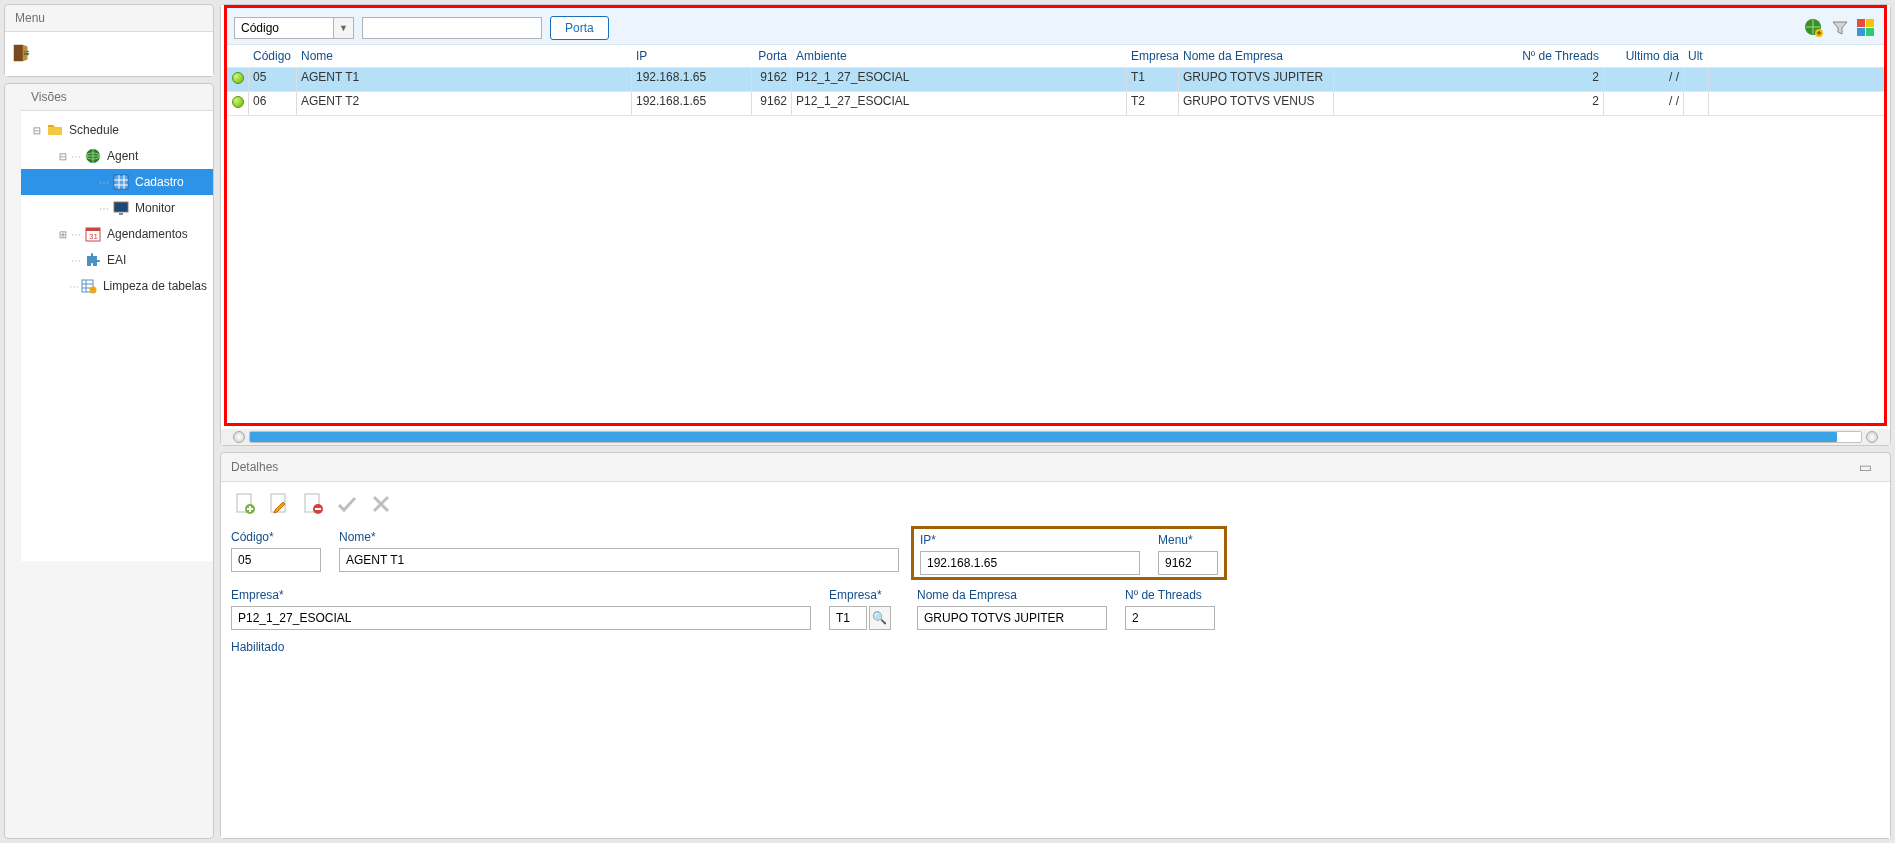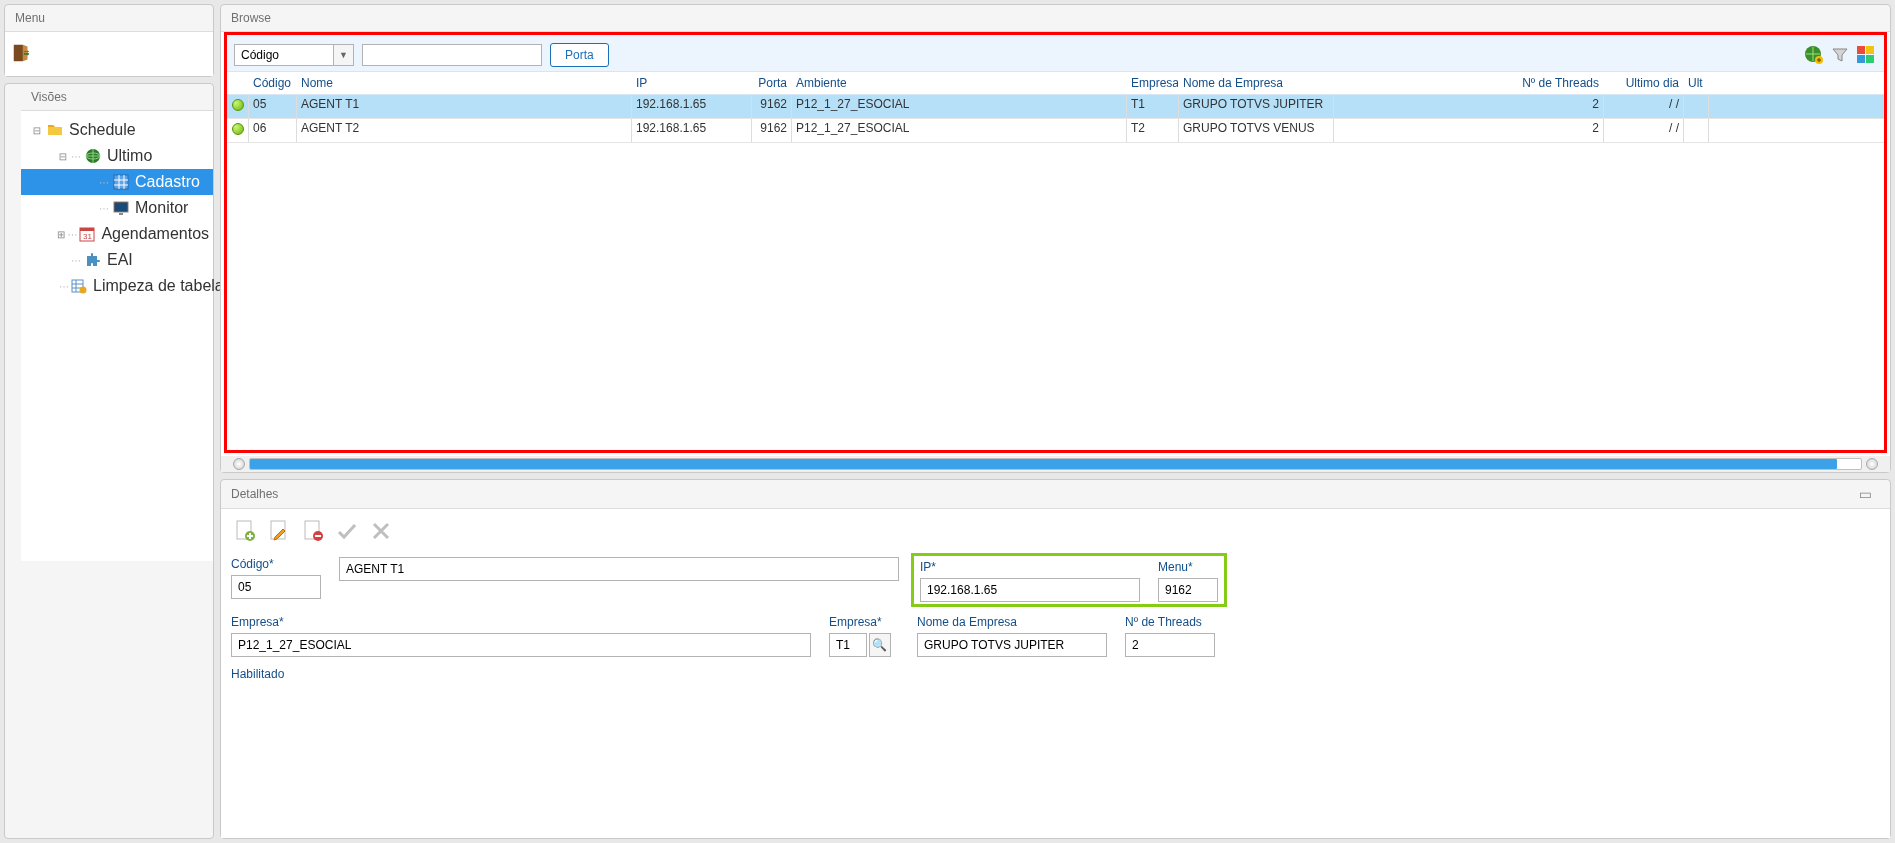--- a/index.html
+++ b/index.html
@@ -16,21 +16,21 @@
 
 .tree-body { background:#fff; padding: 6px 0; min-height: 450px;}
 .tree-item { display:flex; align-items:center; padding: 4px 6px; cursor:pointer; white-space:nowrap; }
 .tree-item.selected { background:#2d93e8; color:#fff; }
 .tree-indent-0 { padding-left: 10px; }
 .tree-indent-1 { padding-left: 36px; }
 .tree-indent-2 { padding-left: 64px; }
 .tree-toggle { width:12px; display:inline-flex; justify-content:center; margin-right:2px; color:#888; font-size:10px;}
 .tree-dots { color:#bbb; margin-right:3px; font-size:10px; letter-spacing:-1px;}
 .tree-icon { width:18px; height:18px; display:inline-flex; align-items:center; justify-content:flex-end; margin-right:6px; }
-.tree-label { font-size:16px; }
+.tree-label { font-size:12px; }
 
 .browse-panel { flex: 0 0 auto; display:flex; flex-direction:column;}
 .browse-body { background:#fff; height: 440px; display:flex; flex-direction:column; padding:0;}
 .search-row { display:flex; align-items:center; padding:10px 10px 4px 10px; background:#ecf4fd; border-top:1px solid #d7e6f5; border-bottom:1px solid #d7e6f5; gap:8px; position:relative;}
 .combo { position:relative; display:inline-flex; }
 .combo input { width:100px; height:22px; border:1px solid #b3b3b3; padding:0 6px; font-size:12px; background:#fff;}
 .combo .arrow { width:20px; height:22px; border:1px solid #b3b3b3; border-left:none; display:flex; align-items:center; justify-content:center; background:#f5f5f5; cursor:pointer; font-size:9px; color:#666;}
 .search-input { width:180px; height:22px; border:1px solid #b3b3b3; padding:0 6px; font-size:12px; background:#fff;}
 .btn { height:24px; padding:0 14px; border:1px solid #1a6fb8; background:#fff; color:#1a6fb8; border-radius:3px; font-size:12px; cursor:pointer;}
 .toolbar-icons { margin-left:auto; display:flex; gap:4px; align-items:center;}
@@ -53,21 +53,21 @@
 .details-panel { flex:1; display:flex; flex-direction:column; min-height:0;}
 .details-header { display:flex; align-items:center; }
 .details-header .min { margin-left:auto; margin-right:8px; color:#888; cursor:pointer; font-size:14px;}
 .details-body { background:#fff; flex:1; padding:8px 10px;}
 .det-toolbar { display:flex; gap:6px; margin-bottom:12px;}
 .det-ic { width:28px; height:28px; display:flex; align-items:center; justify-content:center; cursor:pointer;}
 .form-row { display:flex; gap:18px; margin-bottom:10px; }
 .form-group { display:flex; flex-direction:column; }
 .flabel { color:#144f8a; font-size:12px; margin-bottom:4px;}
 .finput { height:24px; border:1px solid #b3b3b3; padding:0 6px; font-size:12px; background:#fff;}
-.red-box { border:3px solid #84cc16; padding: 4px 6px 2px 6px; margin: -4px -2px -2px -6px;}
+.red-box { border:3px solid #a16207; padding: 4px 6px 2px 6px; margin: -4px -2px -2px -6px;}
 .lookup { display:flex; align-items:center; gap:2px;}
 .lookup-btn { width:22px; height:24px; border:1px solid #b3b3b3; background:#f5f5f5; display:flex; align-items:center; justify-content:center; cursor:pointer; font-size:12px;}
 .habilitado-label { color:#144f8a; font-size:12px; }
 </style>
 </head>
 <body>
 
 <div class="app">
   <div class="left-col">
     <div class="panel">
@@ -98,21 +98,21 @@
           <div class="tree-item tree-indent-1">
             <span class="tree-toggle">⊟</span>
             <span class="tree-dots">⋯</span>
             <span class="tree-icon">
               <svg width="16" height="16" viewBox="0 0 16 16">
                 <circle cx="8" cy="8" r="7" fill="#2b7a2b"></circle>
                 <ellipse cx="8" cy="8" rx="7" ry="3" fill="none" stroke="#8fd47f"></ellipse>
                 <path d="M8 1v14M1 8h14" stroke="#8fd47f"></path>
               </svg>
             </span>
-            <span class="tree-label">Ultimo</span>
+            <span class="tree-label">Agent</span>
           </div>
           <div class="tree-item tree-indent-2 selected">
             <span class="tree-toggle"></span>
             <span class="tree-dots">⋯</span>
             <span class="tree-icon">
               <svg width="16" height="16" viewBox="0 0 16 16">
                 <rect x="1" y="1" width="14" height="14" fill="#5da5e8" stroke="#2d6aad"></rect>
                 <path d="M1 6h14M1 11h14M6 1v14M11 1v14" stroke="#fff"></path>
               </svg>
             </span>
@@ -163,21 +163,20 @@
               </svg>
             </span>
             <span class="tree-label">Limpeza de tabelas</span>
           </div>
         </div>
     </div>
   </div>
 
   <div class="right-col">
     <div class="panel browse-panel">
-      <div class="panel-header">Browse</div>
       <div class="browse-body">
         <div class="grid-wrap">
         <div class="search-row" style="margin:-3px -3px 0 -3px; border-left:none; border-right:none;">
           <div class="combo">
             <input readonly="" value="Código" style="">
             <div class="arrow">▼</div>
           </div>
           <input class="search-input" value="" style="">
           <button class="btn">Porta</button>
           <div class="toolbar-icons">
@@ -295,20 +294,21 @@
               </svg>
             </span>
         </div>
 
         <div class="form-row">
           <div class="form-group" style="width:90px;">
             <span class="flabel">Código*</span>
             <input class="finput" value="05" style="">
           </div>
           <div class="form-group" style="width:560px;">
+            <span class="flabel">Nome*</span>
             <input class="finput" value="AGENT T1" style="">
           </div>
           <div class="red-box" style="display:flex; gap:18px;">
             <div class="form-group" style="width:220px;">
               <span class="flabel">IP*</span>
               <input class="finput" value="192.168.1.65" style="">
             </div>
             <div class="form-group" style="width:60px;">
               <span class="flabel">Menu*</span>
               <input class="finput" value="9162" style="">

